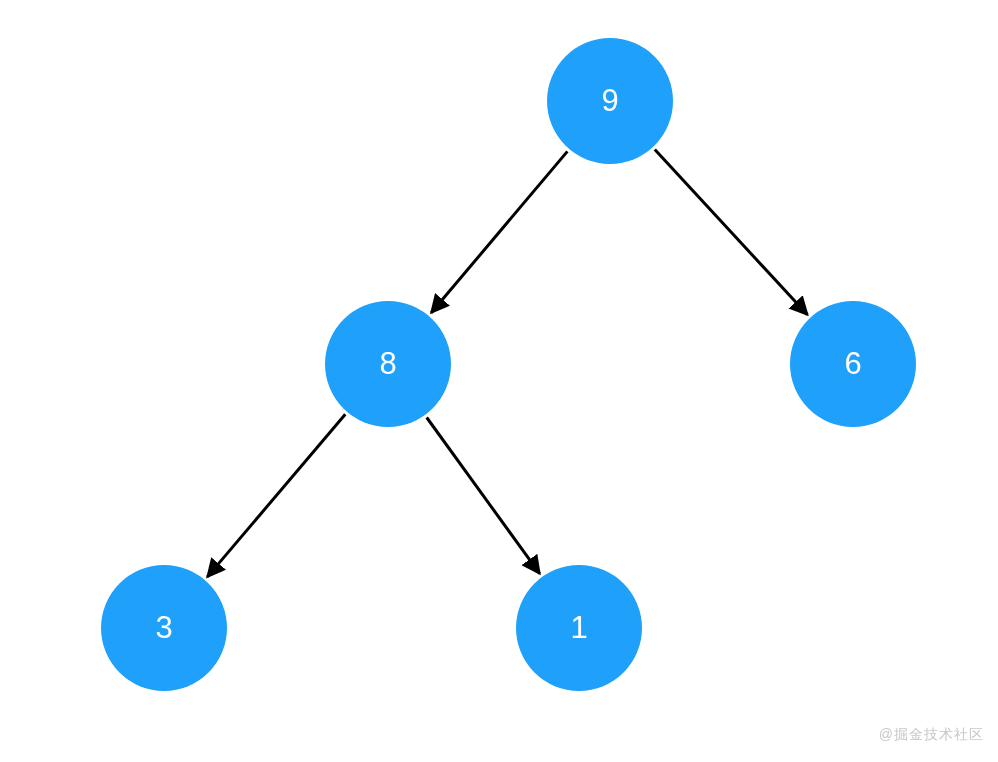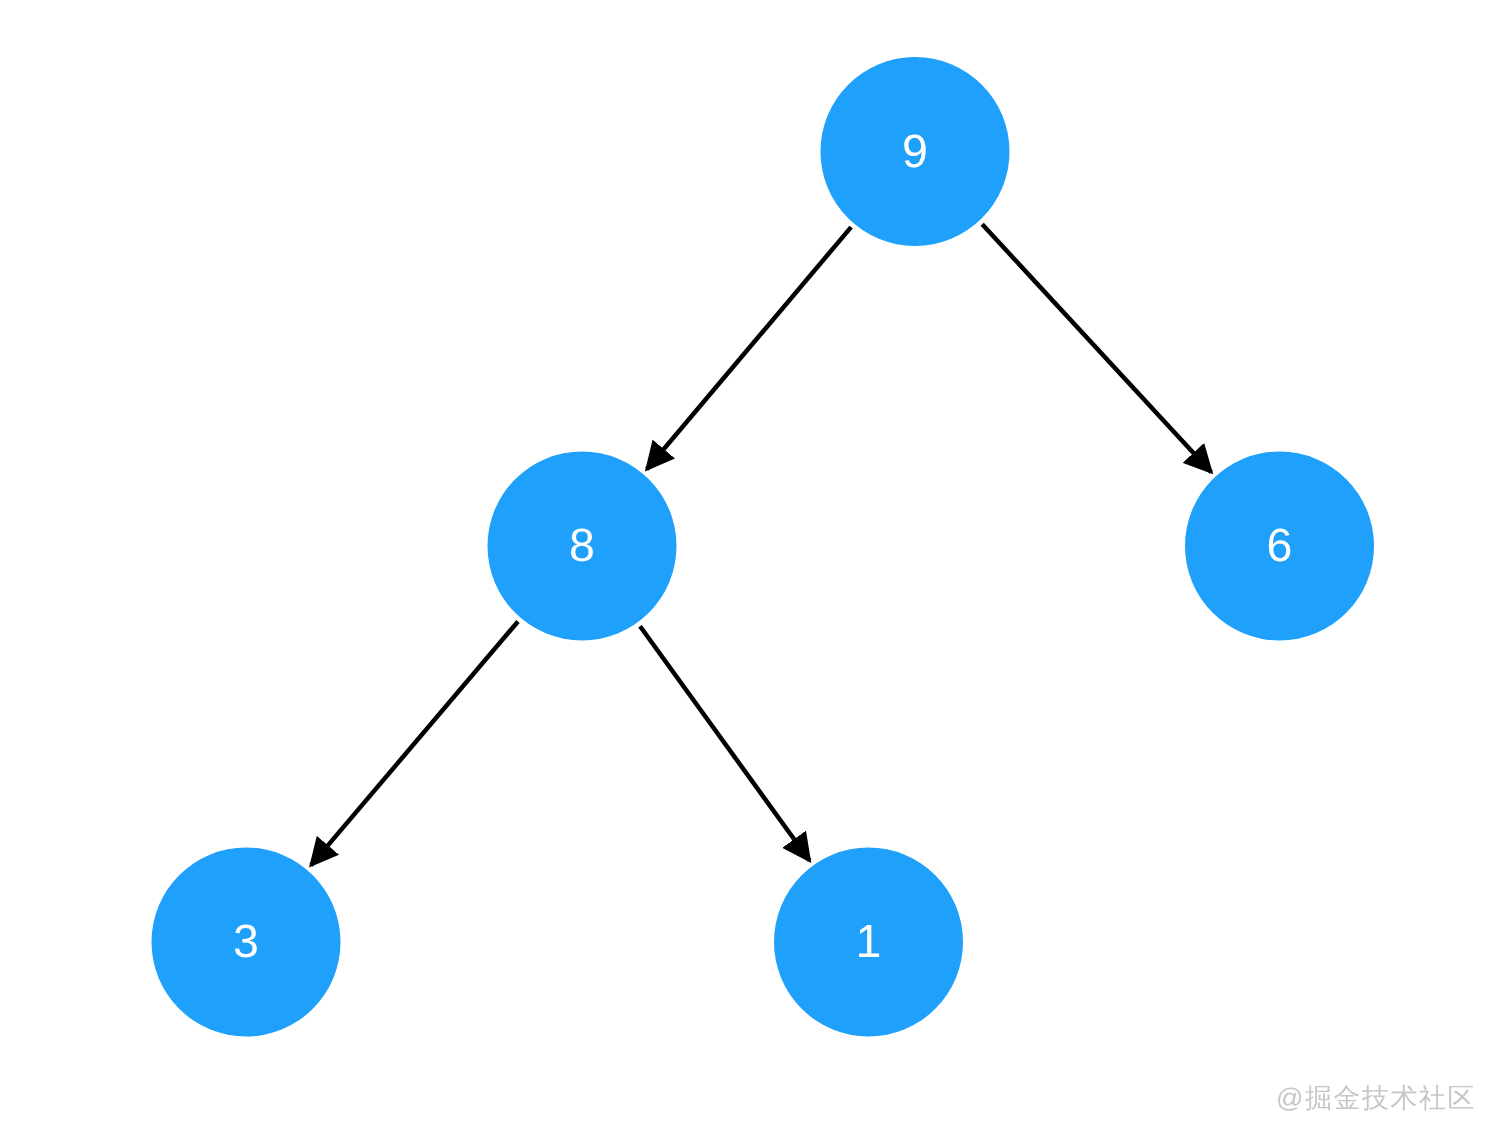--- a/index.html
+++ b/index.html
@@ -38,21 +38,21 @@
     justify-content: center;
     font-size: 31px;
     font-weight: 400;
     letter-spacing: 0;
     user-select: none;
   }
   .watermark {
     position: absolute;
     right: 14px;
     bottom: 18px;
-    font-size: 18px;
+    font-size: 14px;
     color: #c7c7c7;
     letter-spacing: 1px;
   }
 </style>
 </head>
 <body>
 
 <div class="canvas">
 
   <svg class="edges-layer" viewBox="0 0 998 762" xmlns="http://www.w3.org/2000/svg">

